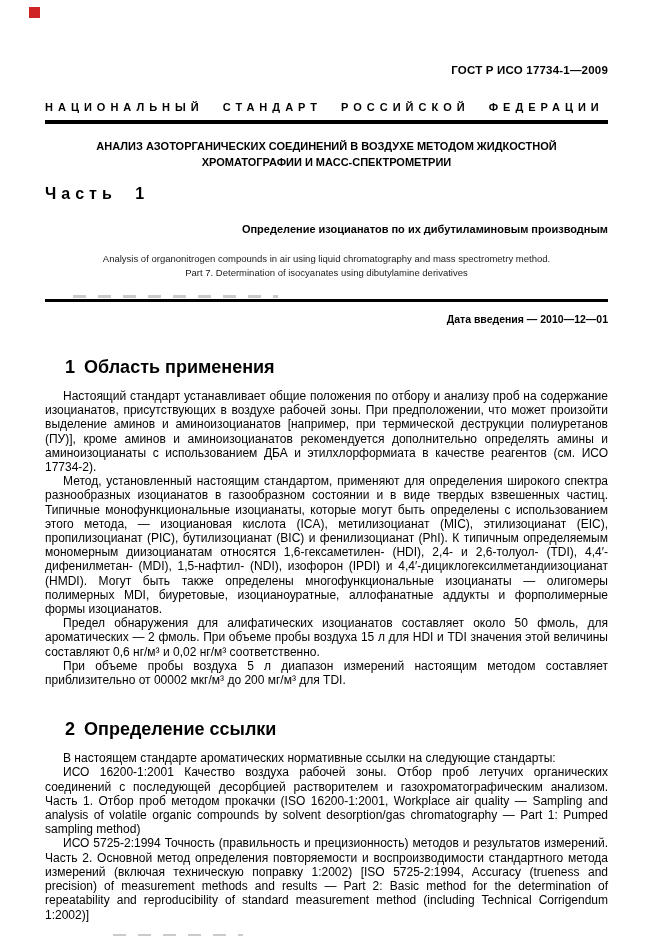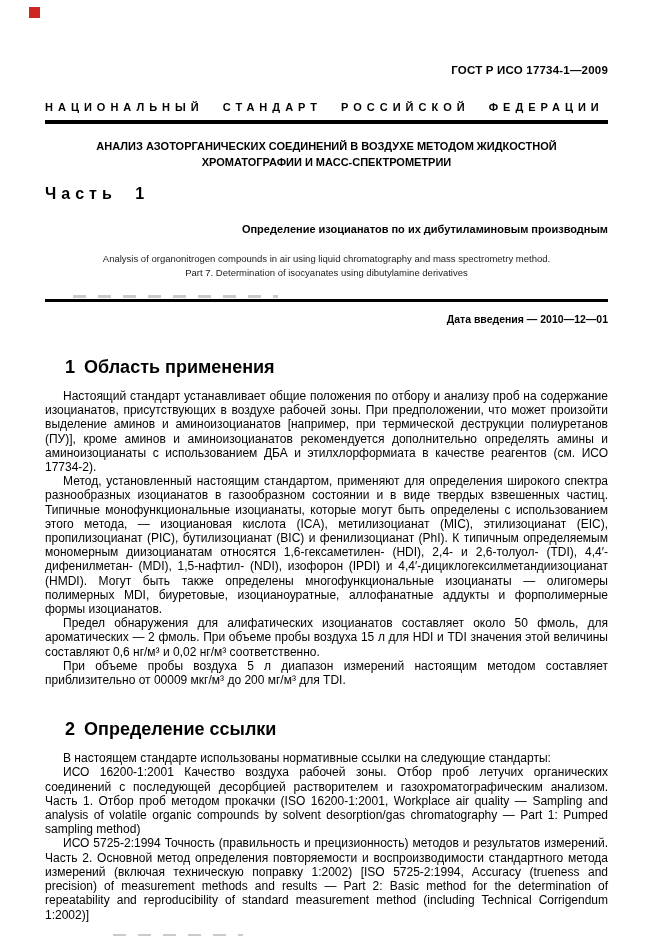--- a/index.html
+++ b/index.html
@@ -152,27 +152,27 @@
     </div>
 
     <div class="date-line">Дата введения — 2010—12—01</div>
 
     <h2 class="section-heading"><span class="sec-num">1</span><span>Область применения</span></h2>
 
     <div class="body-text">
       <p>Настоящий стандарт устанавливает общие положения по отбору и анализу проб на содержание изоцианатов, присутствующих в воздухе рабочей зоны. При предположении, что может произойти выделение аминов и аминоизоцианатов [например, при термической деструкции полиуретанов (ПУ)], кроме аминов и аминоизоцианатов рекомендуется дополнительно определять амины и аминоизоцианаты с использованием ДБА и этилхлорформиата в качестве реагентов (см. ИСО 17734-2).</p>
       <p>Метод, установленный настоящим стандартом, применяют для определения широкого спектра разнообразных изоцианатов в газообразном состоянии и в виде твердых взвешенных частиц. Типичные монофункциональные изоцианаты, которые могут быть определены с использованием этого метода, — изоциановая кислота (ICA), метилизоцианат (MIC), этилизоцианат (EIC), пропилизоцианат (PIC), бутилизоцианат (BIC) и фенилизоцианат (PhI). К типичным определяемым мономерным диизоцианатам относятся 1,6-гексаметилен- (HDI), 2,4- и 2,6-толуол- (TDI), 4,4′-дифенилметан- (MDI), 1,5-нафтил- (NDI), изофорон (IPDI) и 4,4′-дициклогексилметандиизоцианат (HMDI). Могут быть также определены многофункциональные изоцианаты — олигомеры полимерных MDI, биуретовые, изоцианоуратные, аллофанатные аддукты и форполимерные формы изоцианатов.</p>
       <p>Предел обнаружения для алифатических изоцианатов составляет около 50 фмоль, для ароматических — 2 фмоль. При объеме пробы воздуха 15 л для HDI и TDI значения этой величины составляют 0,6 нг/м³ и 0,02 нг/м³ соответственно.</p>
-      <p>При объеме пробы воздуха 5 л диапазон измерений настоящим методом составляет приблизительно от 00009 мкг/м³ до 200 мг/м³ для TDI.</p>
+      <p>При объеме пробы воздуха 5 л диапазон измерений настоящим методом составляет приблизительно от 00002 мкг/м³ до 200 мг/м³ для TDI.</p>
     </div>
 
     <h2 class="section-heading"><span class="sec-num">2</span><span>Определение ссылки</span></h2>
 
     <div class="body-text">
-      <p>В настоящем стандарте использованы нормативные ссылки на следующие стандарты:</p>
+      <p>В настоящем стандарте ароматических нормативные ссылки на следующие стандарты:</p>
       <p>ИСО 16200-1:2001 Качество воздуха рабочей зоны. Отбор проб летучих органических соединений с последующей десорбцией растворителем и газохроматографическим анализом. Часть 1. Отбор проб методом прокачки (ISO 16200-1:2001, Workplace air quality — Sampling and analysis of volatile organic compounds by solvent desorption/gas chromatography — Part 1: Pumped sampling method)</p>
       <p>ИСО 5725-2:1994 Точность (правильность и прецизионность) методов и результатов измерений. Часть 2. Основной метод определения повторяемости и воспроизводимости стандартного метода измерений (включая техническую поправку 1:2002) [ISO 5725-2:1994, Accuracy (trueness and precision) of measurement methods and results — Part 2: Basic method for the determination of repeatability and reproducibility of standard measurement method (including Technical Corrigendum 1:2002)]</p>
     </div>
 
     <div class="footer">
       <div class="artifact artifact-footer"></div>
       <div class="rule rule-thin"></div>
       <div class="edition-note">Издание официальное</div>
       <div class="page-number">1</div>
     </div>

